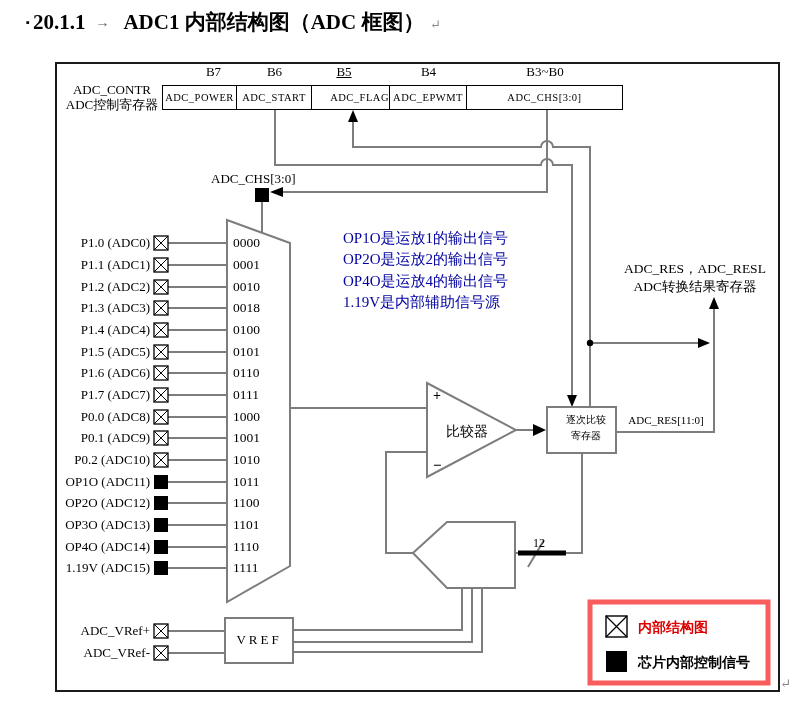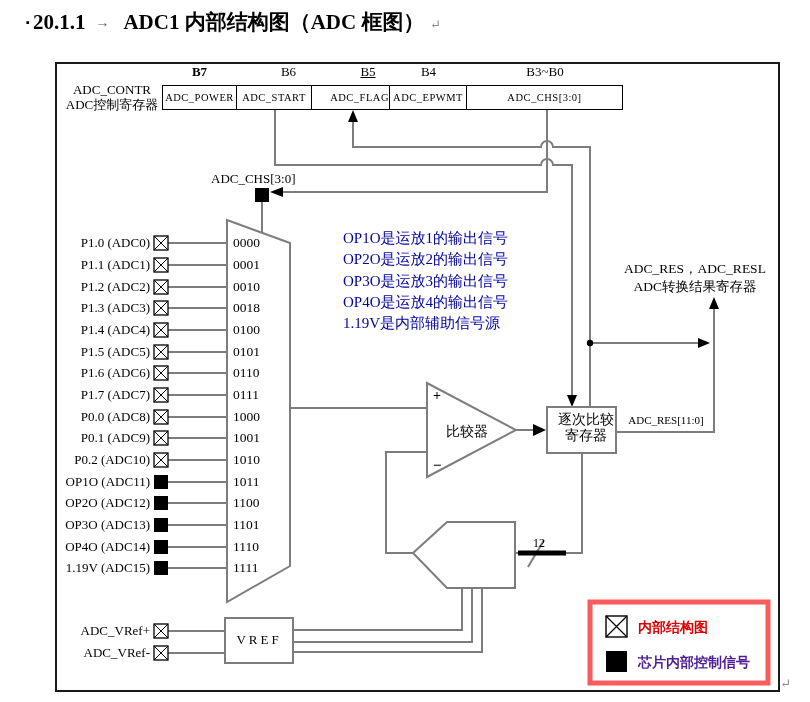--- a/index.html
+++ b/index.html
@@ -114,23 +114,23 @@
       <rect x="606" y="616" width="21" height="21" fill="#fff" stroke="#000" stroke-width="1.4"></rect>
       <path d="M606,616 L627,637 M627,616 L606,637" stroke="#000" stroke-width="1.2" fill="none"></path>
       <rect x="606" y="651" width="21" height="21" fill="#000"></rect>
     </g>
   </svg>
 
   <div class="regname">
     <div>ADC_CONTR</div>
     <div>ADC控制寄存器</div>
   </div>
-  <div class="bitpos" style="left:162px;width:75px;font-weight:bold;">B7</div>
-  <div class="bitpos" style="left:251px;width:75px;">B6</div>
-  <div class="bitpos" style="left:329px;width:78px;text-decoration:underline;">B5</div>
+  <div class="bitpos" style="left:176px;width:75px;">B7</div>
+  <div class="bitpos" style="left:237px;width:75px;">B6</div>
+  <div class="bitpos" style="left:305px;width:78px;text-decoration:underline;">B5</div>
   <div class="bitpos" style="left:390px;width:77px;">B4</div>
   <div class="bitpos" style="left:467px;width:156px;">B3~B0</div>
   <div class="cell" style="left:162px;width:73px;">ADC_POWER</div>
   <div class="cell" style="left:236px;width:74px;">ADC_START</div>
   <div class="cell" style="left:311px;width:77px;text-align:right;">ADC_FLAG</div>
   <div class="cell" style="left:389px;width:76px;">ADC_EPWMT</div>
   <div class="cell" style="left:466px;width:155px;">ADC_CHS[3:0]</div>
 
   <div class="lbl ctr" style="left:211px;top:171px;width:80px;font-size:13px;">ADC_CHS[3:0]</div>
 
@@ -164,44 +164,43 @@
   <div class="code" style="top:460px">1010</div>
   <div class="code" style="top:482px">1011</div>
   <div class="code" style="top:503px">1100</div>
   <div class="code" style="top:525px">1101</div>
   <div class="code" style="top:547px">1110</div>
   <div class="code" style="top:568px">1111</div>
 
   <div class="notes" style="color:#0000A0;">
     <div>OP1O是运放1的输出信号</div>
     <div>OP2O是运放2的输出信号</div>
-    <div>OP3O是运放3的输出信号</div>
     <div>OP4O是运放4的输出信号</div>
     <div>1.19V是内部辅助信号源</div>
   </div>
 
   <div class="resreg">
     <div>ADC_RES，ADC_RESL</div>
     <div>ADC转换结果寄存器</div>
   </div>
 
   <div class="lbl" style="left:433px;top:388px;font-size:14px;font-weight:bold;">+</div>
   <div class="lbl" style="left:433px;top:457px;font-size:15px;font-weight:bold;">−</div>
   <div class="blocktxt" style="left:440px;top:423px;width:54px;font-size:14px;">比较器</div>
 
-  <div class="blocktxt" style="left:548px;top:412px;width:76px;font-size:14px;line-height:16px;">
+  <div class="blocktxt" style="left:548px;top:412px;width:76px;font-size:10px;line-height:16px;">
     <div>逐次比较</div>
     <div>寄存器</div>
   </div>
   <div class="blocktxt" style="left:619px;top:414px;width:94px;font-size:11px;">ADC_RES[11:0]</div>
 
   <div class="lbl" style="left:533px;top:536px;font-size:12px;">12</div>
 
   <div class="blocktxt" style="left:226px;top:632px;width:66px;font-size:13px;letter-spacing:3px;">VREF</div>
   <div class="chan" style="top:631px">ADC_VRef+</div>
   <div class="chan" style="top:653px">ADC_VRef-</div>
 
   <div class="legendtxt" style="left:638px;top:619px;color:#DD0000;">内部结构图</div>
-  <div class="legendtxt" style="left:638px;top:654px;color:#4c1d95;">芯片内部控制信号</div>
+  <div class="legendtxt" style="left:638px;top:654px;color:#000000;">芯片内部控制信号</div>
 
   <div class="abs ret" style="left:780px;top:676px;">↵</div>
 
 </div>
 
 </body></html>

